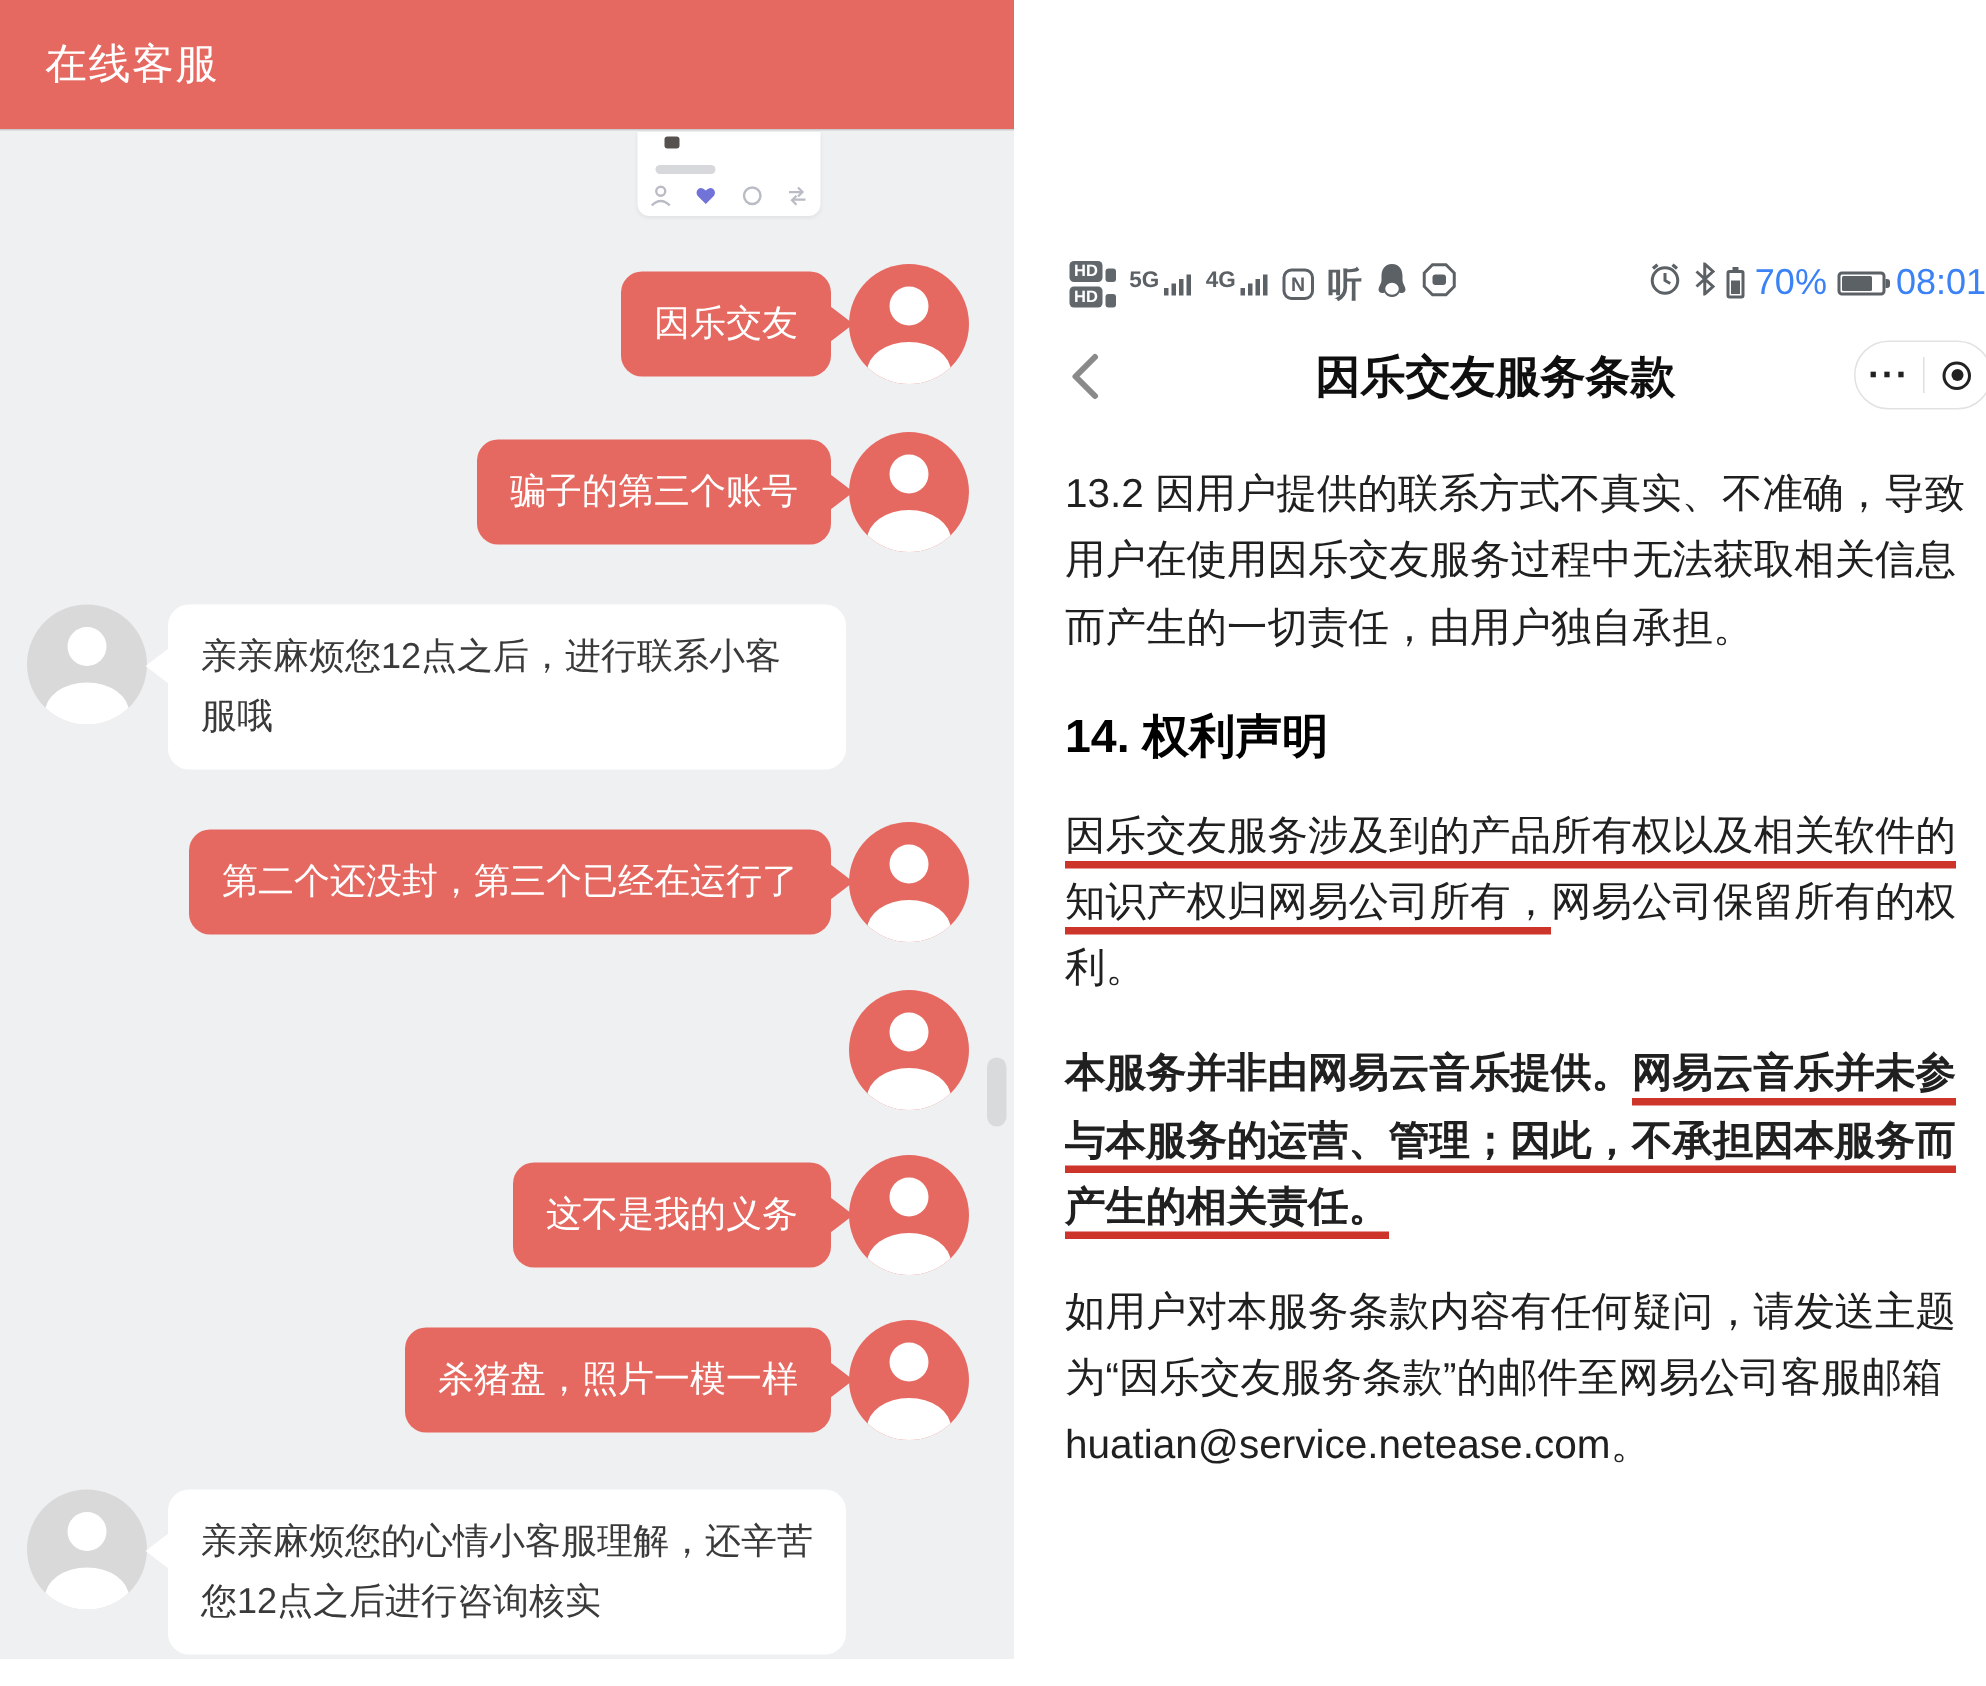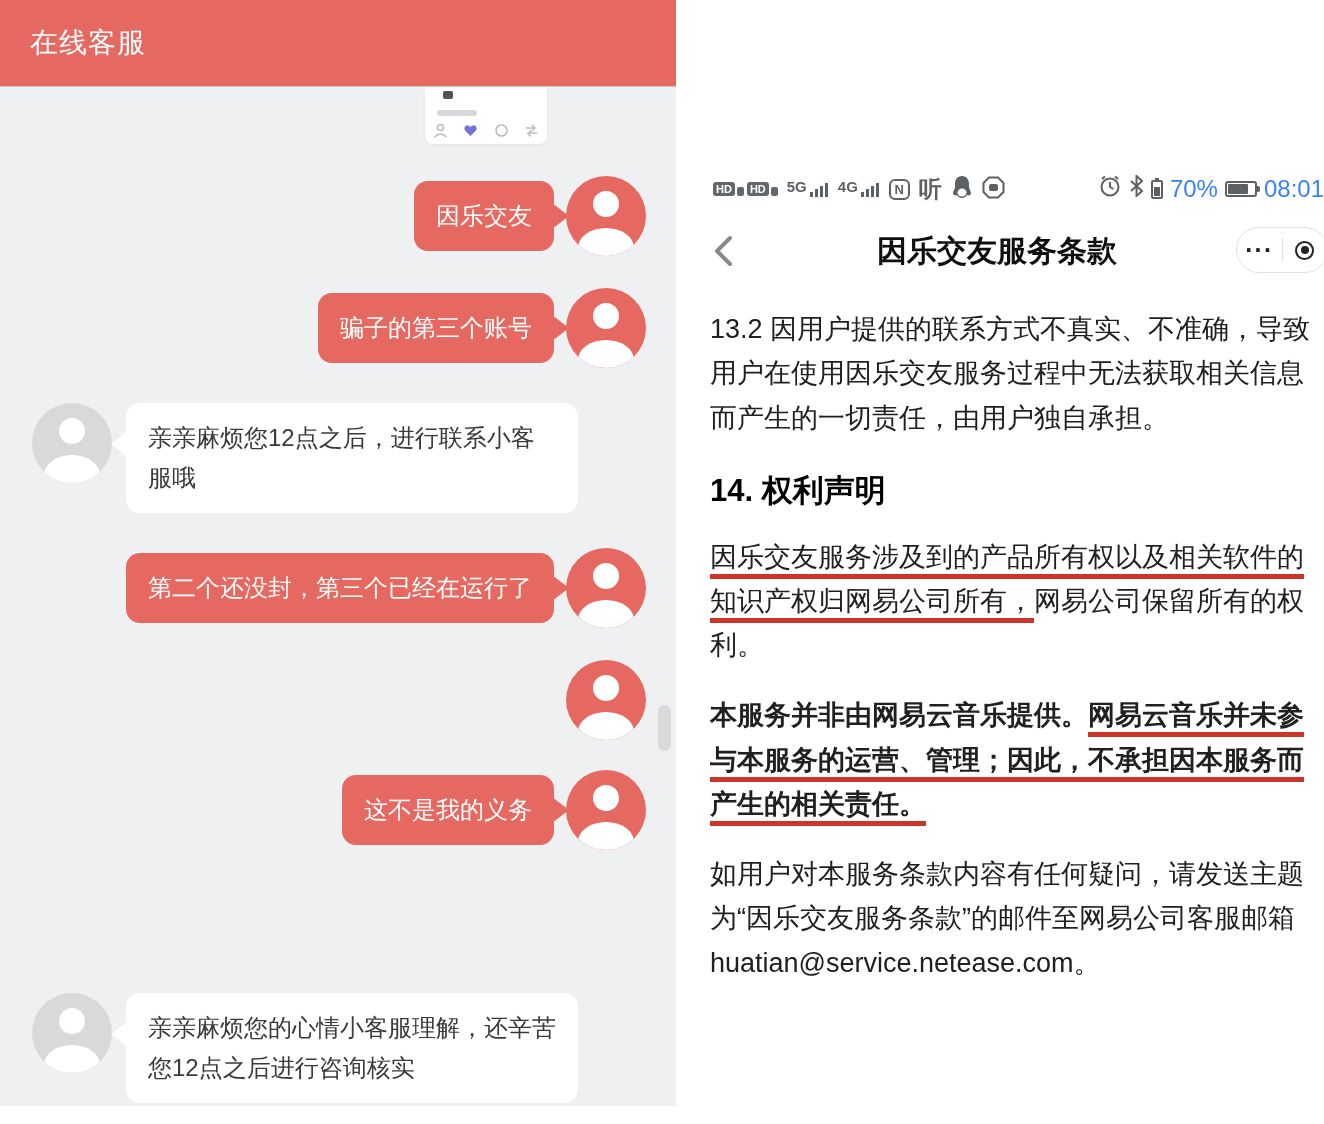--- a/index.html
+++ b/index.html
@@ -16,21 +16,21 @@
   
   .peek-card{position:absolute;left:425px;top:2px;width:122px;height:56px;background:#ffffff;
     border-radius:0 0 8px 8px;box-shadow:0 1px 3px rgba(0,0,0,.06);}
   .peek-dot{position:absolute;left:18px;top:3px;width:10px;height:8px;background:#56504e;border-radius:2px;}
   .peek-text{position:absolute;left:12px;top:22px;width:40px;height:6px;background:#d7d8db;border-radius:3px;}
   .peek-icons{position:absolute;left:8px;right:8px;bottom:6px;display:flex;justify-content:space-between;align-items:center;}
   .peek-icons svg{display:block;}
   
   .row{position:absolute;left:0;right:0;display:flex;}
   .row.user{justify-content:flex-end;align-items:center;padding-right:30px;height:80px;}
-  .row.agent{justify-content:flex-start;align-items:flex-start;padding-left:32px;}
+  .row.agent{justify-content:flex-start;align-items:flex-start;padding-left:18px;}
   .bubble{box-sizing:border-box;border-radius:14px;font-size:24px;line-height:40px;
     padding:15px 22px;position:relative;}
   .user-bubble{background:#e66961;color:#ffffff;max-width:460px;white-space:nowrap;}
   .user-bubble::after{content:"";position:absolute;right:-15px;top:50%;transform:translateY(-50%);
     border-top:13px solid transparent;border-bottom:13px solid transparent;border-left:17px solid #e66961;}
   .agent-bubble{background:#ffffff;color:#3a3a3a;width:452px;white-space:normal;}
   .agent-bubble::before{content:"";position:absolute;left:-15px;top:28px;
     border-top:13px solid transparent;border-bottom:13px solid transparent;border-right:17px solid #ffffff;}
   .avatar{width:80px;height:80px;border-radius:50%;position:relative;overflow:hidden;flex:0 0 80px;}
   .avatar.red{background:#e66961;margin-left:12px;}
@@ -40,21 +40,21 @@
   .avatar .p-body{position:absolute;left:50%;bottom:-12px;transform:translateX(-50%);
     width:56px;height:40px;border-radius:50% 50% 0 0;background:#ffffff;}
   .chat-scrollbar{position:absolute;right:5px;top:619px;width:13px;height:46px;border-radius:7px;background:#d9dadc;}
   .left-bottom-strip{position:absolute;left:0;top:1106px;width:676px;height:18px;background:#ffffff;}
 
   
   .right-shot{position:absolute;left:700px;top:165px;width:624px;background:#ffffff;}
   .status-bar{height:48px;display:flex;align-items:center;justify-content:space-between;
     padding:0 0 0 13px;color:#5c6166;}
   .sb-left{display:flex;align-items:center;gap:9px;}
-  .hd-stack{display:flex;flex-direction:row;gap:3px;}
+  .hd-stack{display:flex;flex-direction:column;gap:3px;}
   .hd-line{display:flex;align-items:flex-end;gap:2px;}
   .hd-badge{font-size:11px;font-weight:bold;color:#ffffff;background:#62676c;border-radius:3px;
     padding:1px 3px;line-height:12px;}
   .sim-dot{width:7px;height:9px;background:#62676c;border-radius:2px;}
   .sig{display:flex;align-items:flex-end;gap:2px;}
   .sig-label{font-size:15px;line-height:13px;font-weight:bold;align-self:flex-start;}
   .nfc-box{width:21px;height:21px;border:2.5px solid #5c6166;border-radius:6px;display:flex;
     align-items:center;justify-content:center;font-size:13px;font-weight:bold;box-sizing:border-box;}
   .listen-glyph{font-size:23px;font-weight:600;line-height:23px;}
   .sb-right{display:flex;align-items:center;gap:7px;font-size:24px;color:#3b82f6;}
@@ -167,20 +167,29 @@
     <div class="row user" style="top:684px">
       <div class="bubble user-bubble">
         <span>这不是我的义务</span>
       </div>
       <div class="avatar red">
         <span class="p-head"></span>
           <span class="p-body"></span>
       </div>
     </div>
 
+    <div class="row user" style="top:794px">
+      <div class="bubble user-bubble">
+        <span>杀猪盘，照片一模一样</span>
+      </div>
+      <div class="avatar red">
+        <span class="p-head"></span>
+          <span class="p-body"></span>
+      </div>
+    </div>
 
     <div class="row agent" style="top:907px">
       <div class="avatar gray">
         <span class="p-head"></span>
           <span class="p-body"></span>
       </div>
       <div class="bubble agent-bubble">
         <span>亲亲麻烦您的心情小客服理解，还辛苦您12点之后进行咨询核实</span>
       </div>
     </div>

